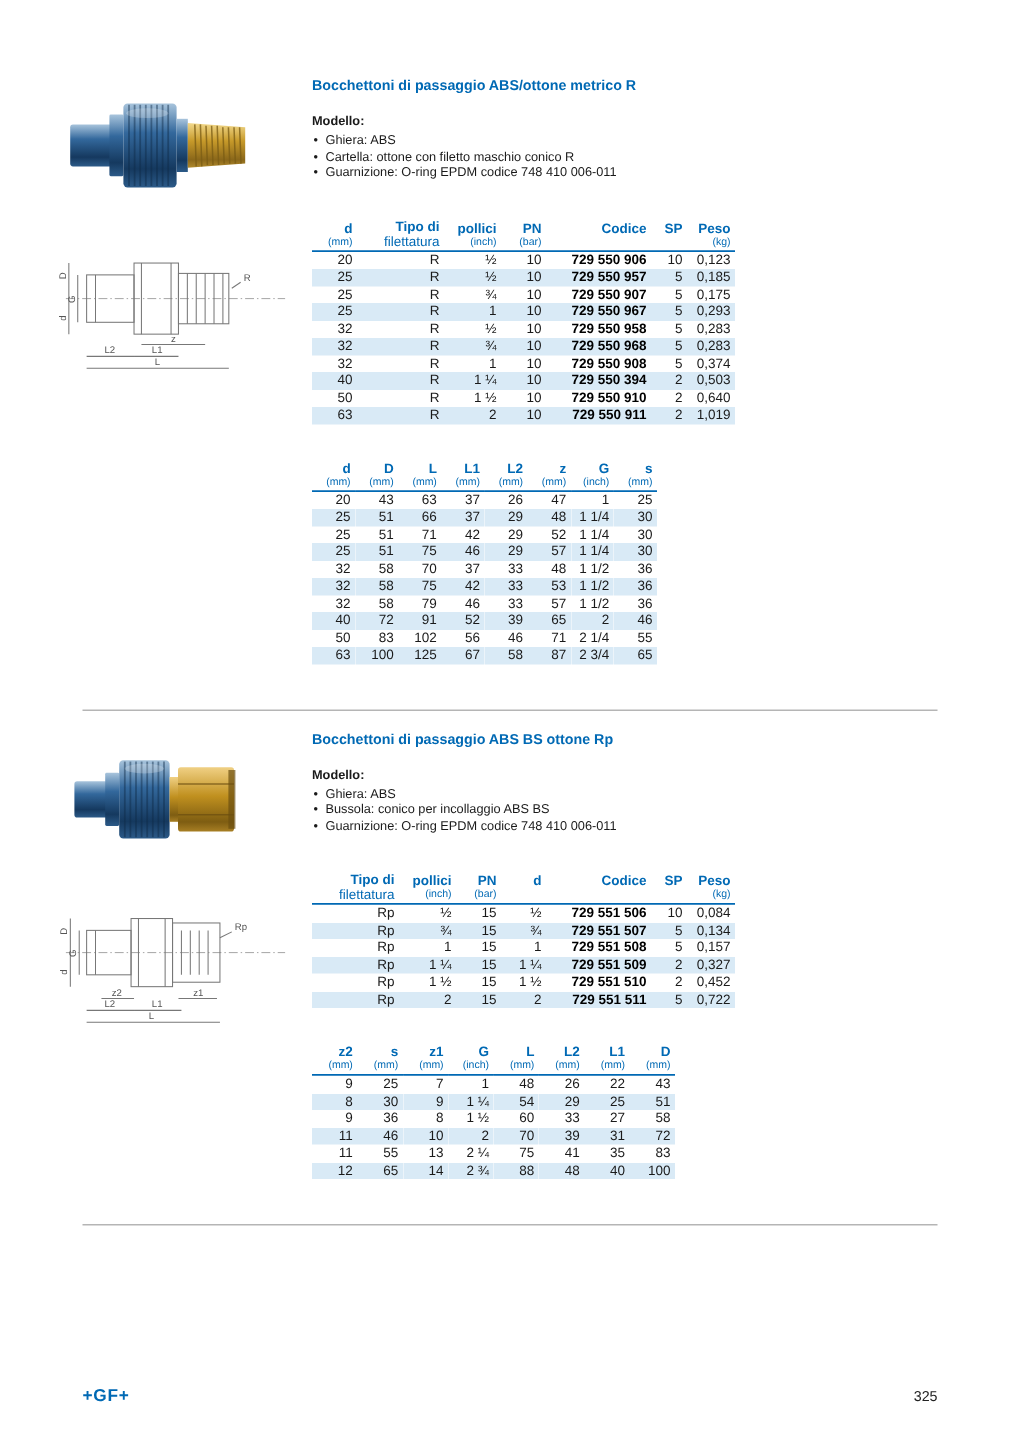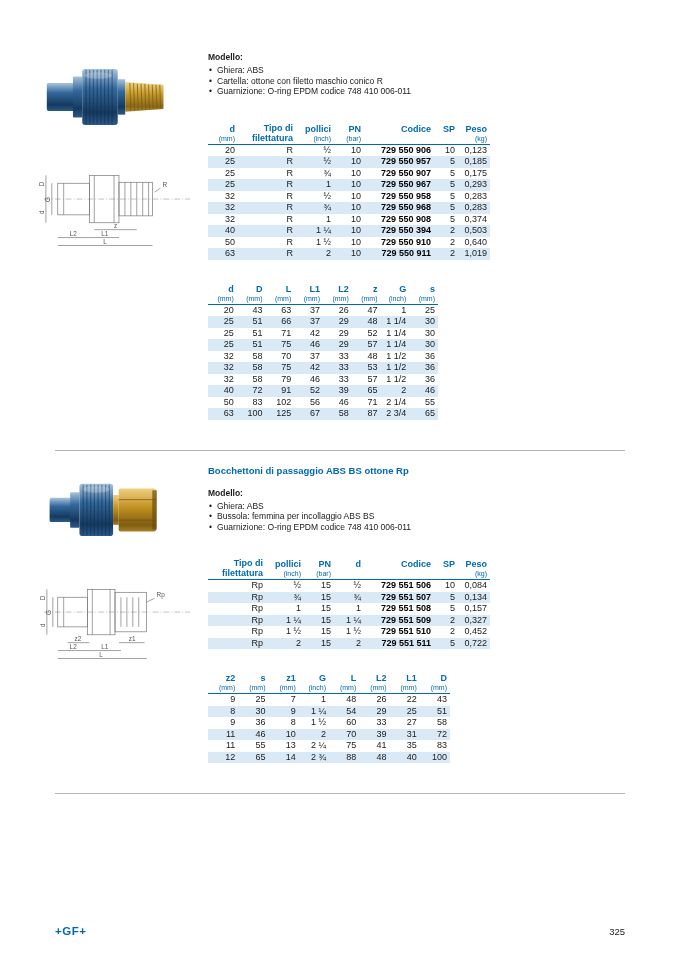--- a/index.html
+++ b/index.html
@@ -26,21 +26,21 @@
   .spec-list li { position:relative; padding-left:9px; line-height:10.5px; }
   .spec-list li::before { content:"\2022"; position:absolute; left:1px; top:0; }
 
   table { border-collapse:collapse; table-layout:fixed; }
   th, td {
     text-align:right; padding:0 3px; font-size:9px; line-height:11.5px; height:11.5px;
     white-space:nowrap; overflow:hidden;
   }
   th { vertical-align:bottom; border-bottom:1px solid #0069b4; padding-bottom:1px; height:auto; }
   .hl1 { color:#0069b4; font-weight:bold; font-size:9px; line-height:10px; }
-  .hl2 { color:#0069b4; font-weight:bold; font-size:9px; line-height:10px; }
+  .hl2 { color:#0069b4; font-weight:normal; font-size:9px; line-height:10px; }
   .hl2.unit { font-weight:normal; font-size:7px; line-height:9px; }
   tbody tr:nth-child(even) { background:#d9eaf6; }
   td.code { font-weight:bold; color:#000; }
 
   .t-order { width:282px; margin-top:26px; }
   .t-dim { margin-top:24px; }
   .t-dim1 { width:230px; }
   .t-dim2 { width:242px; }
 
   .t-o1 th:nth-child(1){width:30px} .t-o1 th:nth-child(2){width:58px}
@@ -144,20 +144,21 @@
           <text x="126" y="33">R</text>
           <text x="77" y="74">z</text>
           <text x="32" y="82">L2</text>
           <text x="64" y="82">L1</text>
           <text x="66" y="90">L</text>
         </g>
       </svg>
     </div>
 
     <div class="right-col">
+      <h3 class="section-title">Bocchettoni di passaggio ABS/ottone metrico R</h3>
       <p class="model-label">Modello:</p>
       <ul class="spec-list">
         <li>Ghiera: ABS</li>
         <li>Cartella: ottone con filetto maschio conico R</li>
         <li>Guarnizione: O-ring EPDM codice 748 410 006-011</li>
       </ul>
       <table class="t-order t-o1">
           <thead>
             <tr>
               <th>
@@ -505,21 +506,21 @@
           <text x="62" y="90">L</text>
         </g>
       </svg>
     </div>
 
     <div class="right-col">
       <h3 class="section-title">Bocchettoni di passaggio ABS BS ottone Rp</h3>
       <p class="model-label">Modello:</p>
       <ul class="spec-list">
         <li>Ghiera: ABS</li>
-        <li>Bussola: femmina per incollaggio ABS BS</li>
+        <li>Bussola: conico per incollaggio ABS BS</li>
         <li>Guarnizione: O-ring EPDM codice 748 410 006-011</li>
       </ul>
       <table class="t-order t-o2">
           <thead>
             <tr>
               <th>
                 <div class="hl1">Tipo di</div>
                 <div class="hl2">filettatura</div>
               </th>
               <th>

